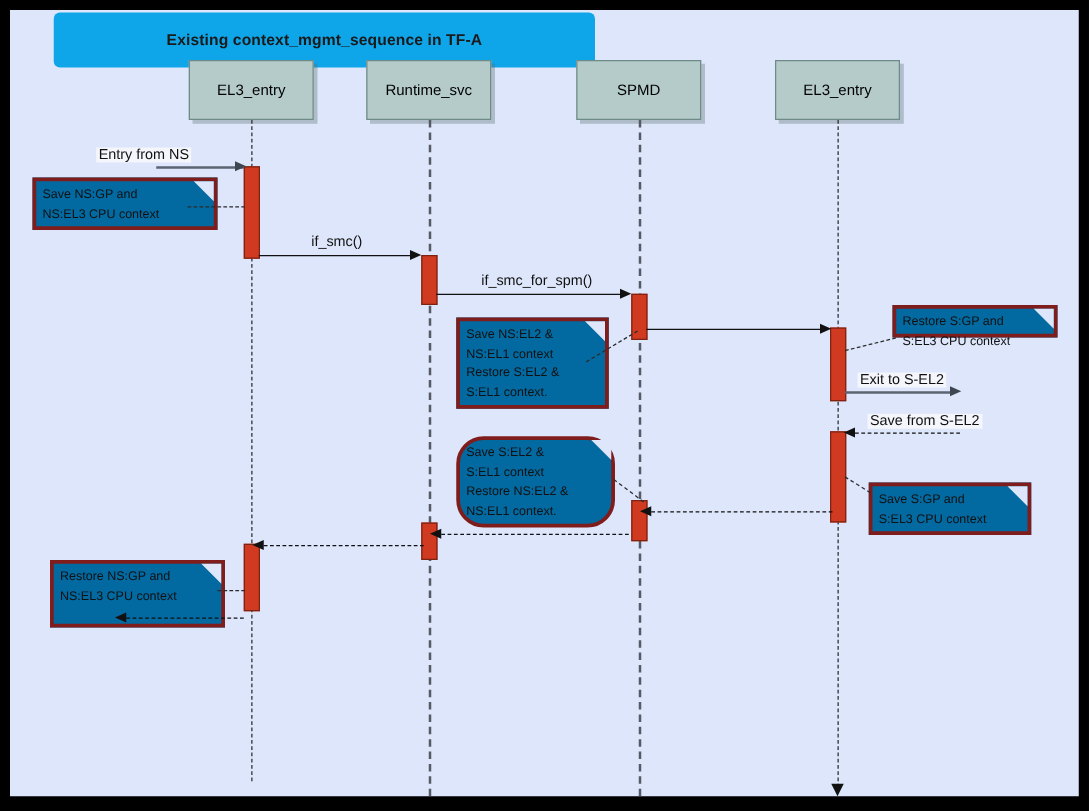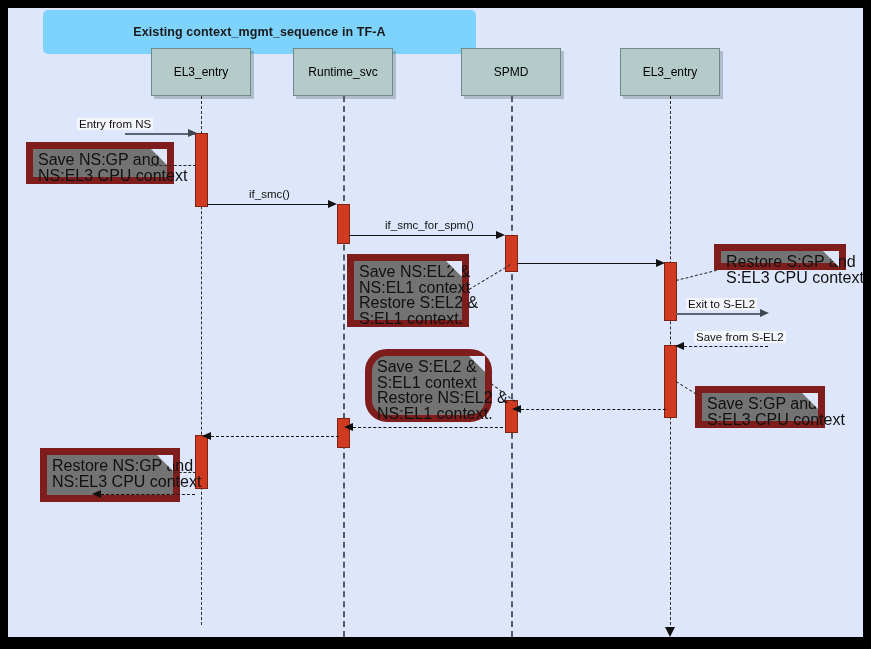--- a/index.html
+++ b/index.html
@@ -1,20 +1,20 @@
 <!DOCTYPE html>
 <html><head>
 <meta charset="utf-8">
 <style>
   html,body{margin:0;padding:0;background:#000;}
   body{width:871px;height:649px;overflow:hidden;font-family:"Liberation Sans",sans-serif;}
   #frame{position:absolute;left:0;top:0;width:871px;height:649px;background:#000;}
   #canvas{position:absolute;left:8px;top:8px;width:855px;height:629px;background:#dde6fa;overflow:hidden;}
 
-  .title-bar{position:absolute;left:35px;top:2px;width:433px;height:44px;background:#7dd3fc;
+  .title-bar{position:absolute;left:35px;top:2px;width:433px;height:44px;background:#0ea5e9;
     border-radius:5px;display:flex;align-items:center;justify-content:center;}
   .title-bar span{font-size:12.5px;font-weight:bold;color:#1a1a1a;letter-spacing:.1px;}
 
   .lifeline-head{position:absolute;width:100px;height:48px;background:#b4cbc9;
     border:1px solid #6f8b89;box-shadow:3px 3px 0 rgba(90,110,110,.35);
     display:flex;align-items:center;justify-content:center;box-sizing:border-box;}
   .lifeline-head span{font-size:12px;color:#000000;}
 
   .lifeline{position:absolute;width:0;border-left-width:1.5px;border-left-style:dashed;border-left-color:#2b2b2b;}
   .lifeline.thick{border-left-width:2.5px;border-left-color:#555a66;}
@@ -29,22 +29,22 @@
     border-top:4.5px solid transparent;border-bottom:4.5px solid transparent;}
   .arrow-r.gray{border-left-color:#3e4652;}
   .arrow-l{position:absolute;width:0;height:0;border-right:9px solid #111;
     border-top:4.5px solid transparent;border-bottom:4.5px solid transparent;}
   .arrow-d{position:absolute;width:0;height:0;border-top:10px solid #111;
     border-left:5.5px solid transparent;border-right:5.5px solid transparent;}
 
   .msg-label{position:absolute;font-size:11.5px;color:#111;background:#f4f6fb;padding:0 2px;white-space:nowrap;}
   .msg-label.plain{background:transparent;}
 
-  .note{position:absolute;background:#737373;border:7px solid #7f1d1d;box-sizing:border-box;
-    font-size:16px;color:#111;line-height:15.5px;padding:3px 5px 3px 5px;white-space:pre;}
+  .note{position:absolute;background:#0369a1;border:3px solid #7f1d1d;box-sizing:border-box;
+    font-size:10px;color:#111;line-height:15.5px;padding:3px 5px 3px 5px;white-space:pre;}
   .note .fold{position:absolute;top:0;right:0;width:0;height:0;
     border-left:16px solid transparent;border-top:16px solid #dde6fa;}
   .note .fold-line{position:absolute;top:0;right:0;width:22px;height:22px;overflow:hidden;}
   .note .fold-line:after{content:"";position:absolute;top:-1px;right:-1px;width:23px;height:0;
     border-top:1px solid #141414;transform:rotate(45deg);transform-origin:top right;}
 
   .connector{position:absolute;height:0;border-top:1.3px dashed #2b2b2b;transform-origin:left center;}
 </style>
 </head>
 <body>
@@ -96,21 +96,21 @@
     <div class="connector" style="left:142px;top:157px;width:46px;"></div>
 
     <div class="msg" style="left:199px;top:196px;width:124px;"></div>
     <div class="arrow-r" style="left:320px;top:191.5px;"></div>
     <div class="msg-label plain" style="left:239px;top:180px;">if_smc()</div>
 
     <div class="msg" style="left:341px;top:227px;width:150px;"></div>
     <div class="arrow-r" style="left:488px;top:222.5px;"></div>
     <div class="msg-label plain" style="left:375px;top:211px;">if_smc_for_spm()</div>
 
-    <div class="note" style="left:339px;top:246px;width:122px;height:73px;"><span>Save NS:EL2 &amp;
+    <div class="note" style="left:357px;top:246px;width:122px;height:73px;"><span>Save NS:EL2 &amp;
 NS:EL1 context
 Restore S:EL2 &amp;
 S:EL1 context.</span><div class="fold"></div><div class="fold-line"></div></div>
     <div class="connector" style="left:461px;top:281px;width:48px;transform:rotate(-31deg);"></div>
 
     <div class="msg" style="left:509px;top:255px;width:142px;"></div>
     <div class="arrow-r" style="left:648px;top:250.5px;"></div>
 
     <div class="note" style="left:706px;top:236px;width:132px;height:26px;"><span>Restore S:GP and
 S:EL3 CPU context</span><div class="fold"></div><div class="fold-line"></div></div>

